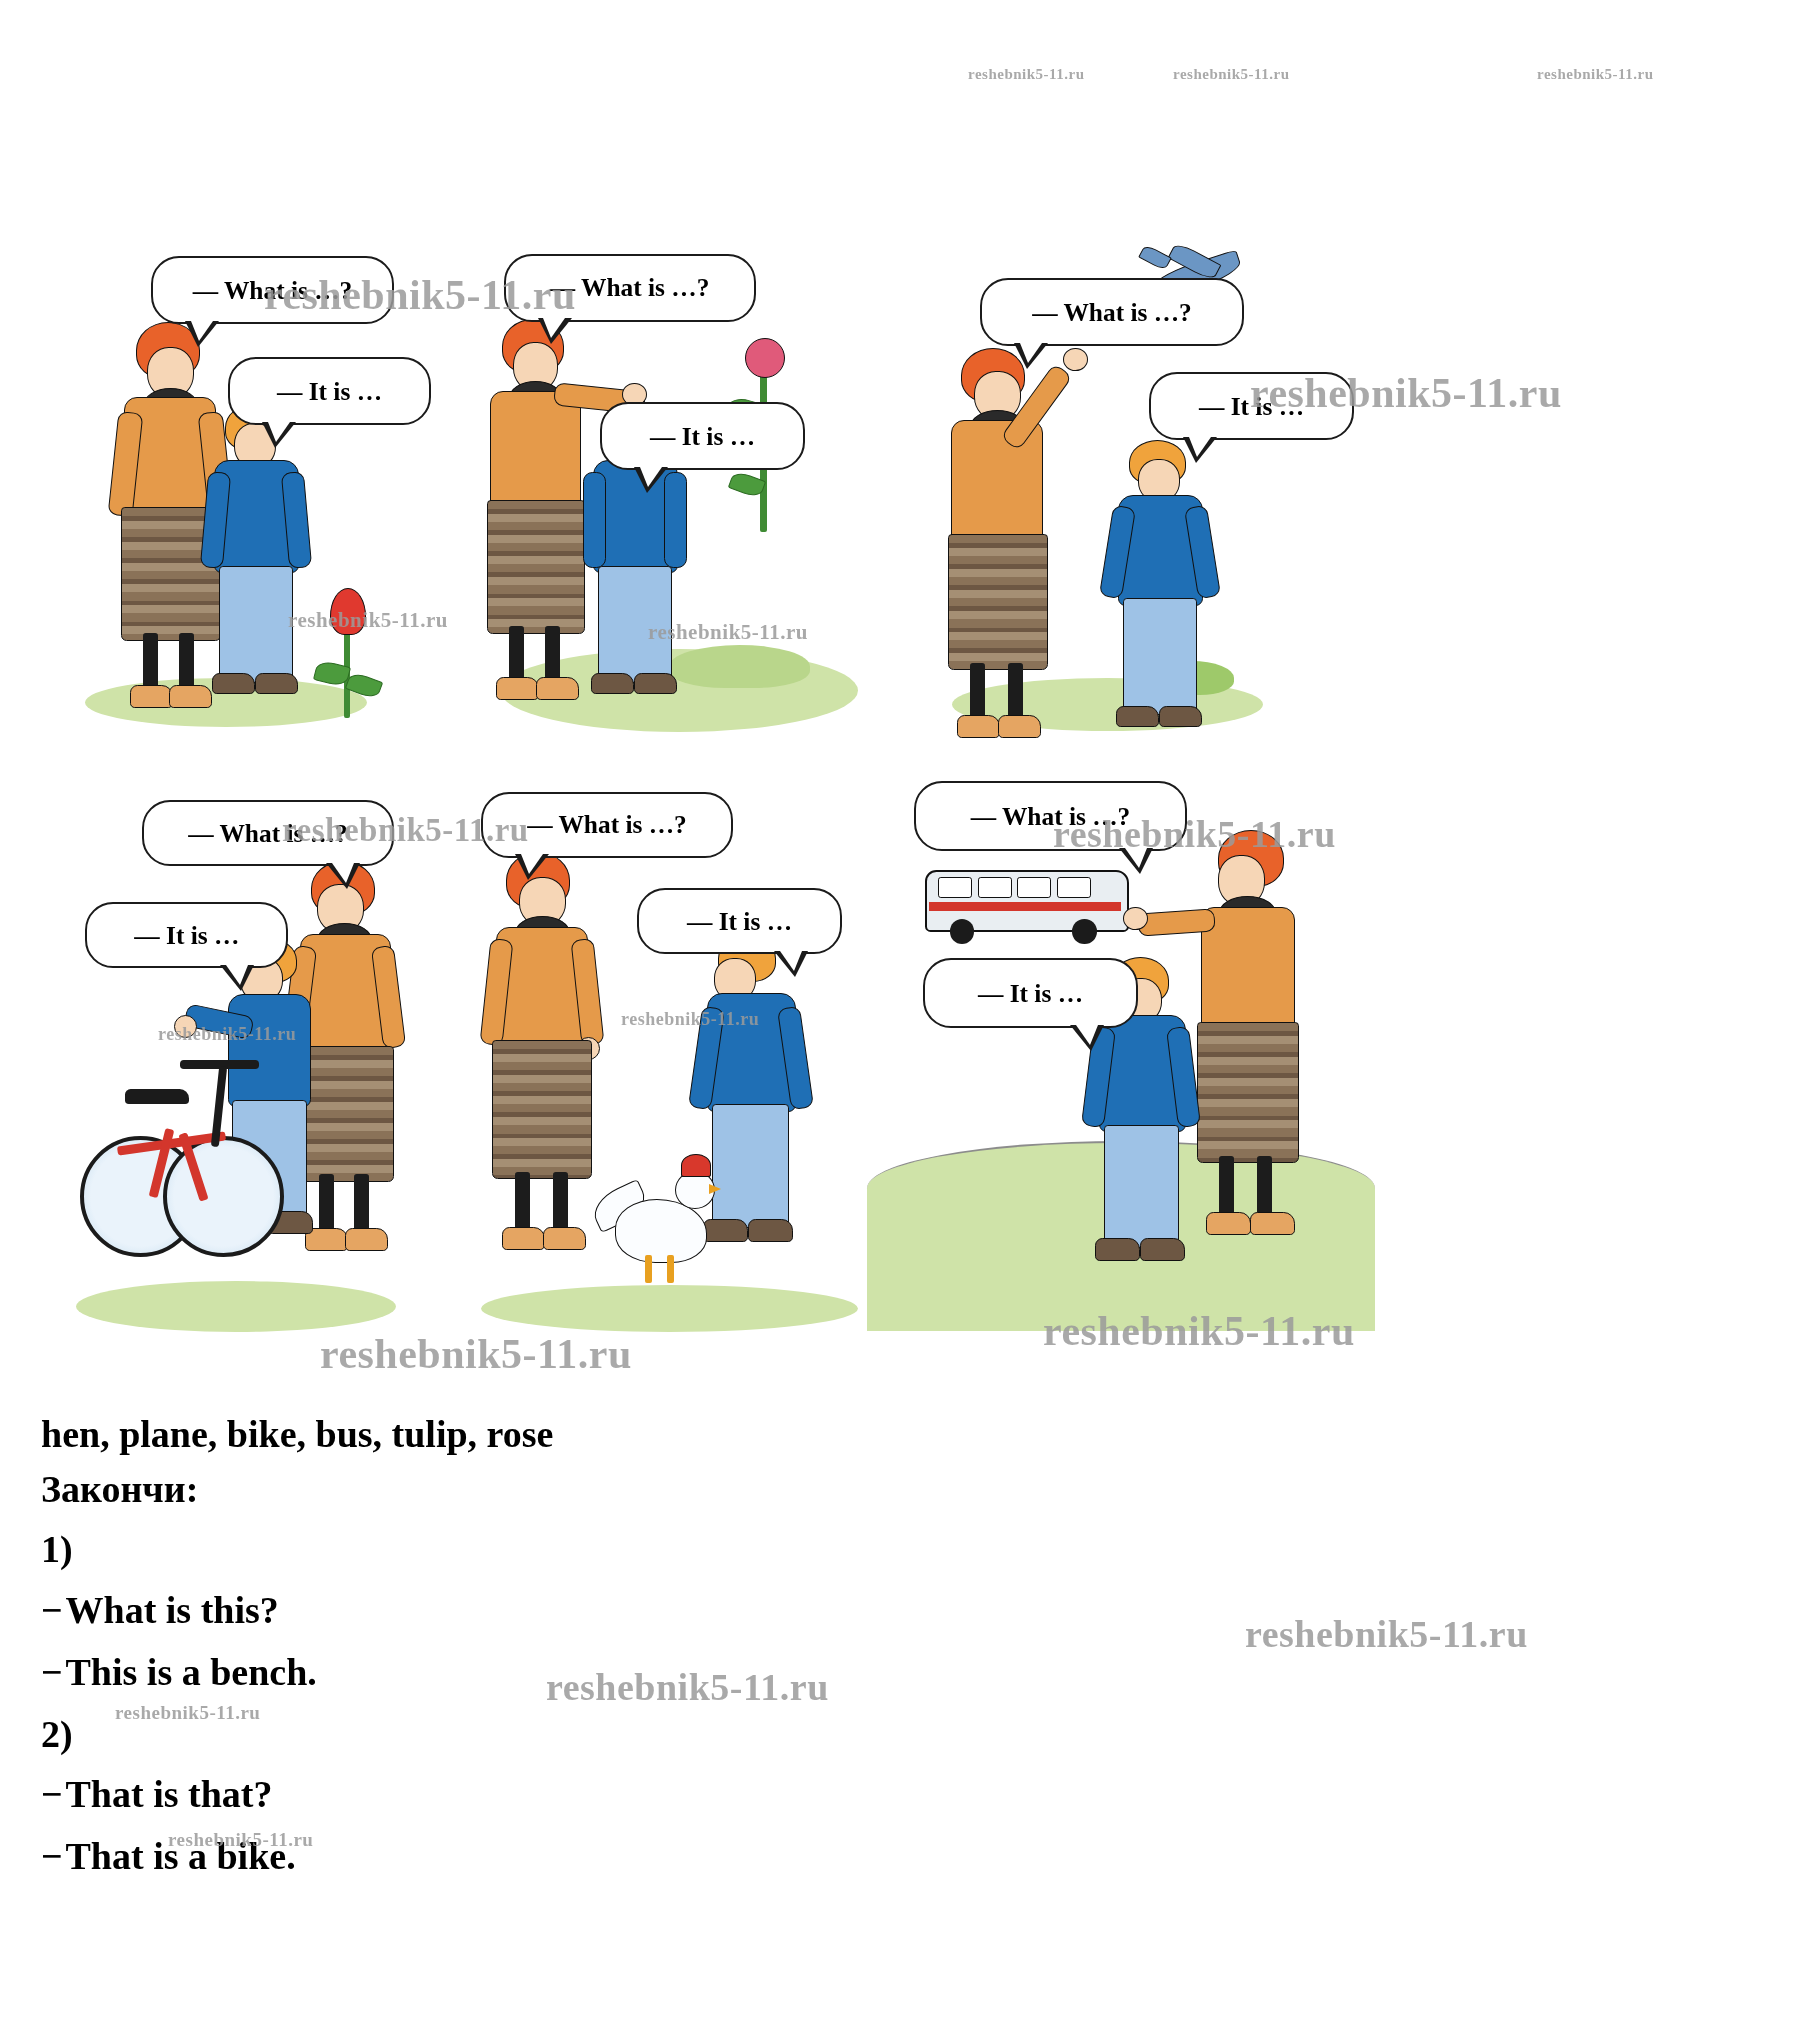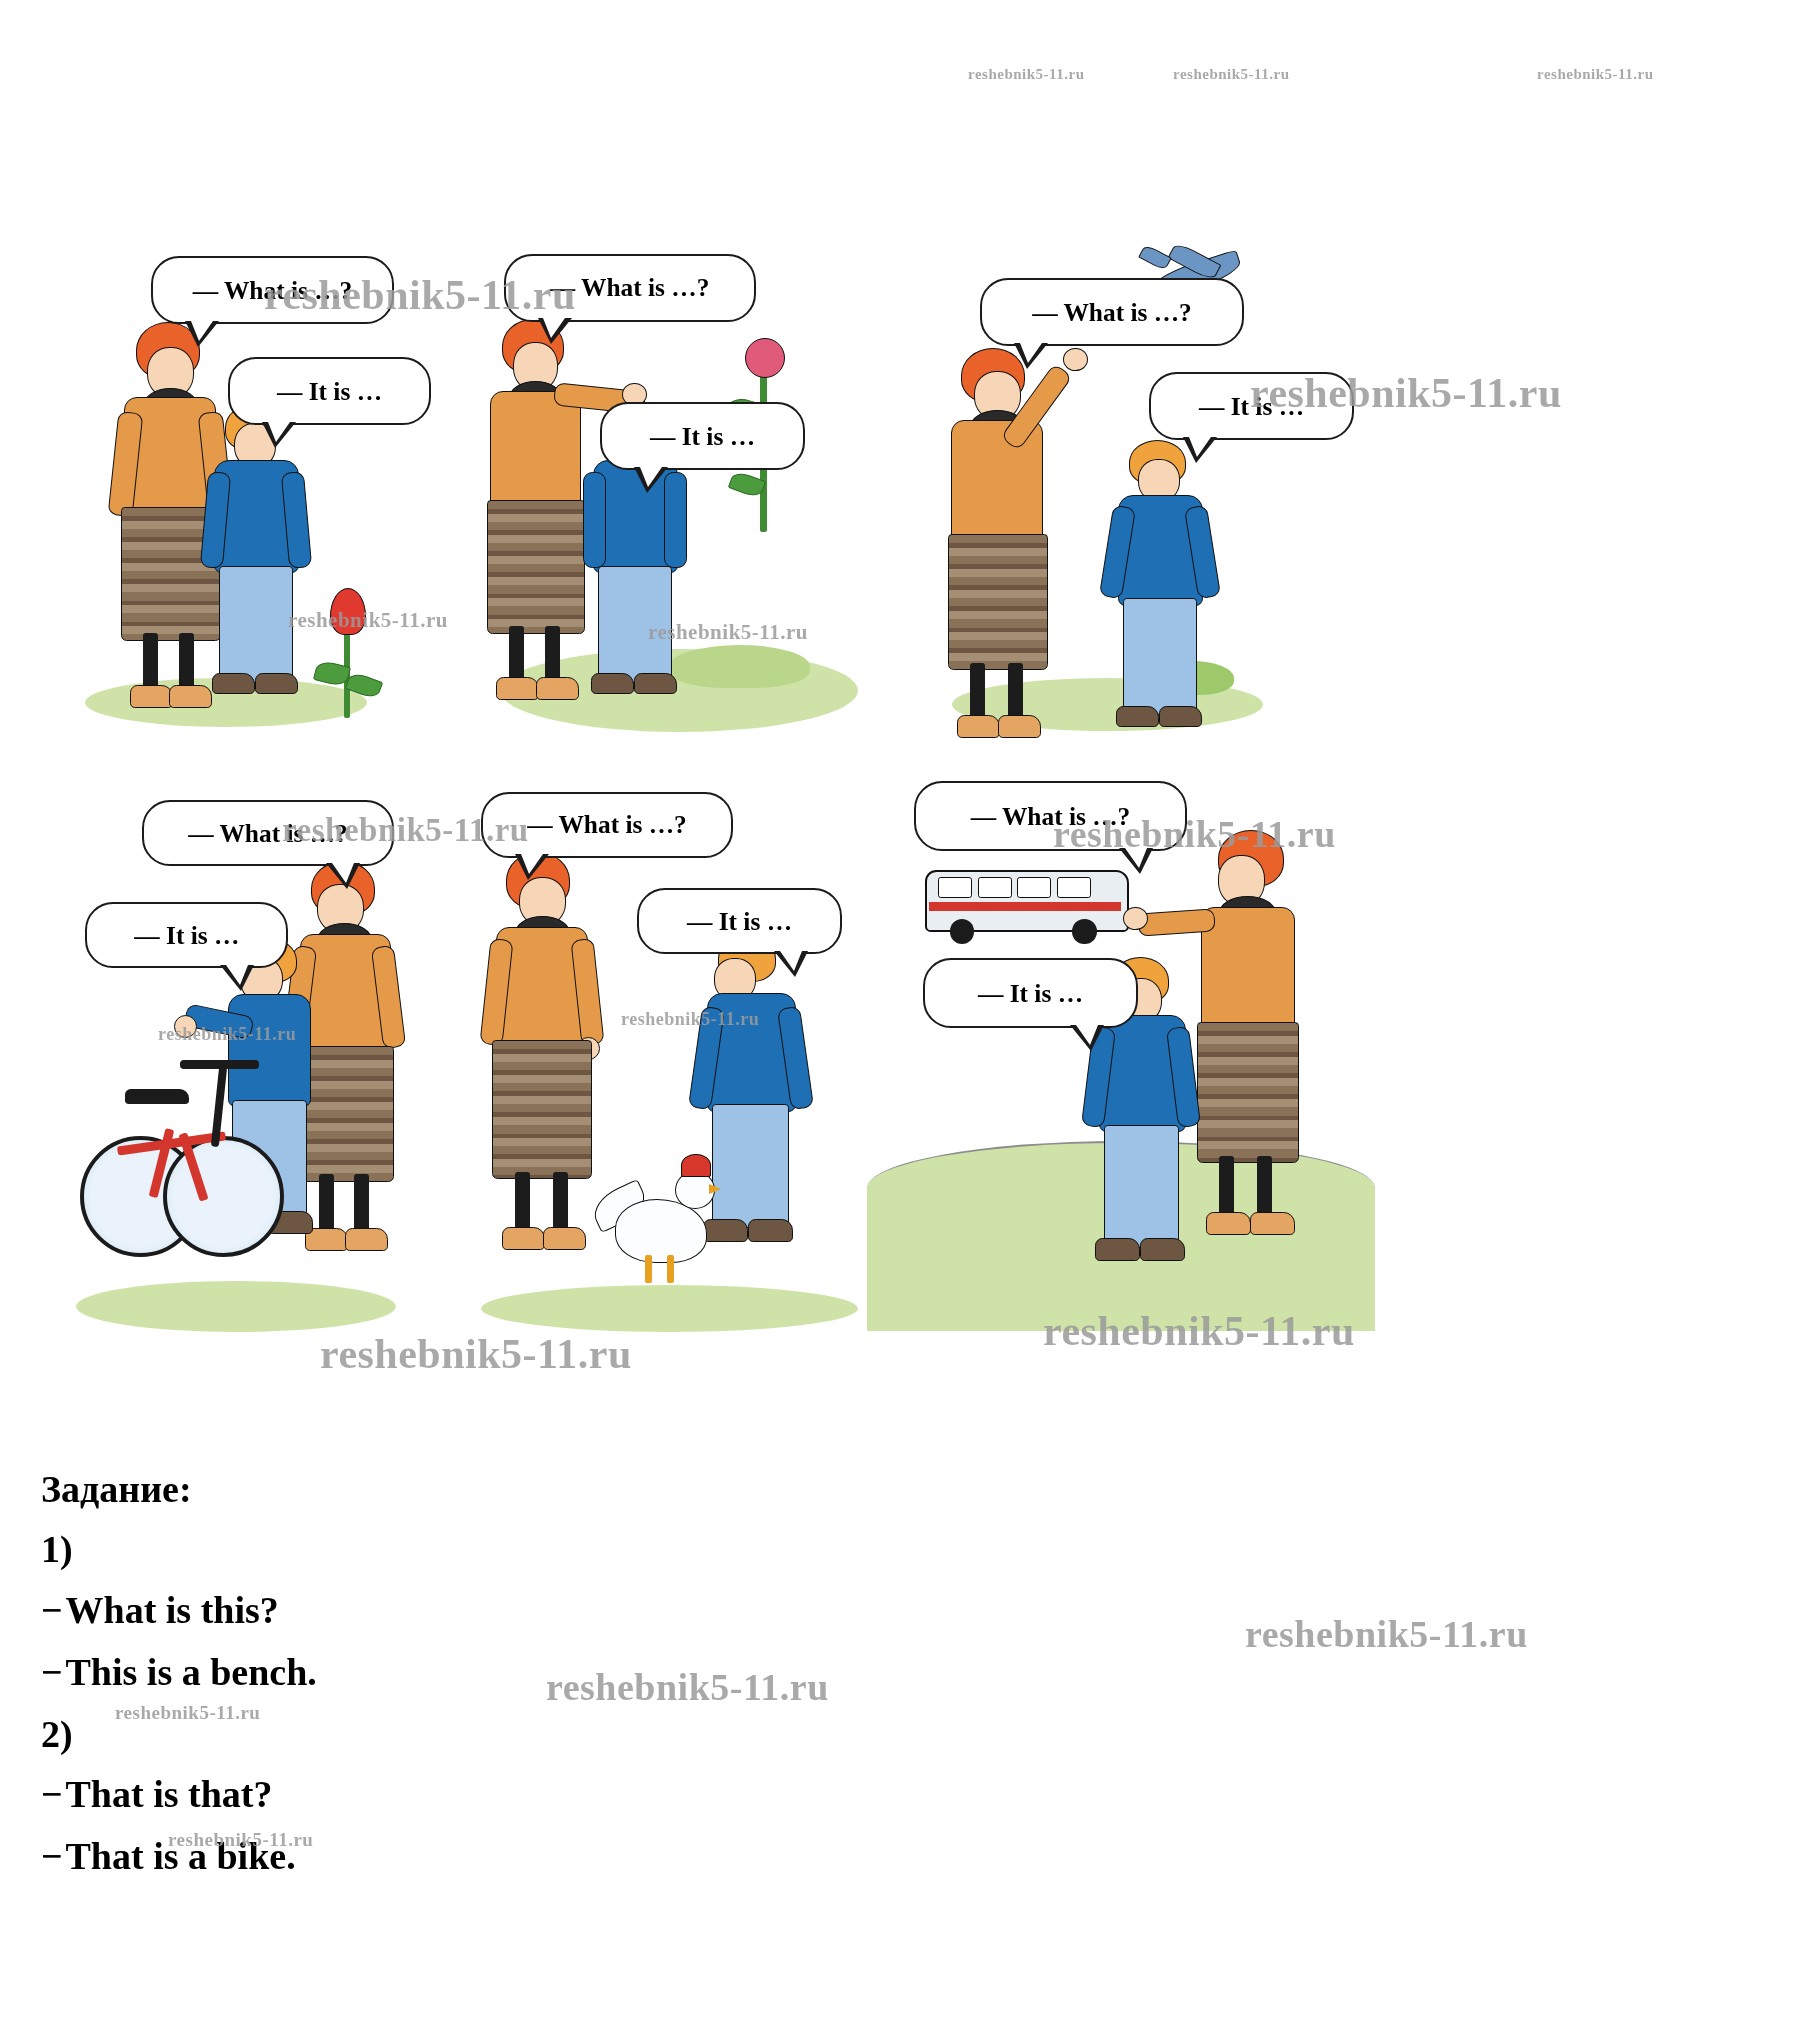--- a/index.html
+++ b/index.html
@@ -694,21 +694,22 @@
   <div class="wm" style="left:1053px; top:812px; font-size:38px;">reshebnik5-11.ru</div>
   <div class="wm" style="left:158px; top:1024px; font-size:18px;">reshebnik5-11.ru</div>
   <div class="wm" style="left:621px; top:1009px; font-size:18px;">reshebnik5-11.ru</div>
   <div class="wm" style="left:320px; top:1330px; font-size:42px;">reshebnik5-11.ru</div>
   <div class="wm" style="left:1043px; top:1307px; font-size:42px;">reshebnik5-11.ru</div>
   <div class="wm" style="left:546px; top:1665px; font-size:38px;">reshebnik5-11.ru</div>
   <div class="wm" style="left:1245px; top:1612px; font-size:38px;">reshebnik5-11.ru</div>
   <div class="wm" style="left:115px; top:1702px; font-size:19px;">reshebnik5-11.ru</div>
   <div class="wm" style="left:168px; top:1829px; font-size:19px;">reshebnik5-11.ru</div>
 
-  <div class="sample-label">Задание:</div>
+  <div class="wordbank">hen, plane, bike, bus, tulip, rose</div>
+  <div class="sample-label">Закончи:</div>
 
   <div class="numline" style="top:1527px;">1)</div>
   <div class="dialogue" style="top:1588px;">
     <span class="dash">−</span><span>What is this?</span>
   </div>
   <div class="dialogue" style="top:1650px;">
     <span class="dash">−</span><span>This is a bench.</span>
   </div>
 
   <div class="numline" style="top:1712px;">2)</div>

